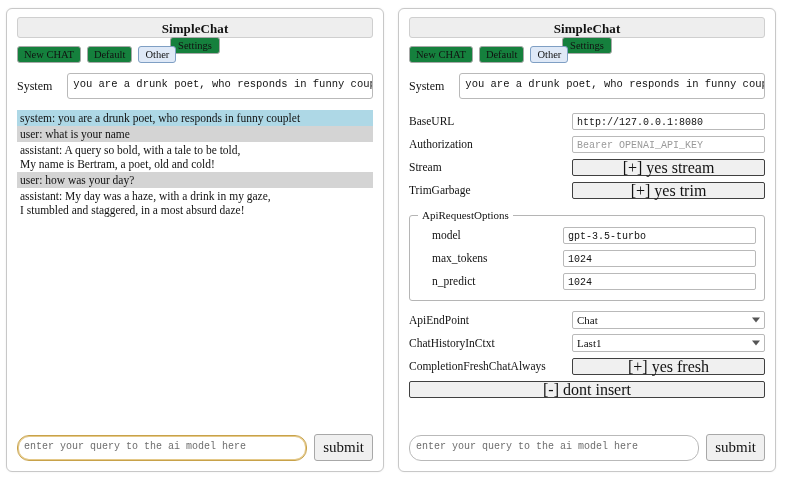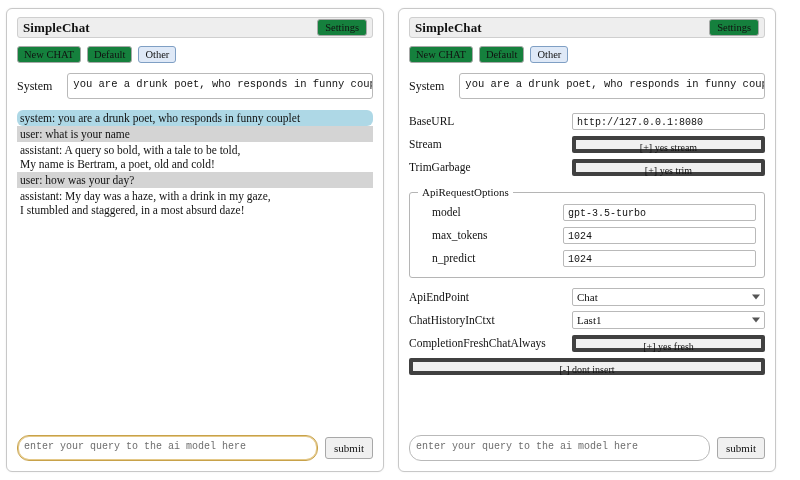--- a/index.html
+++ b/index.html
@@ -36,20 +36,21 @@
   .titlebar {
     display: flex;
     align-items: center;
     justify-content: space-between;
     background: #eeeeee;
     border: 1px solid #cfcfcf;
     border-radius: 3px;
     padding: 3px 5px;
     height: 21px;
     box-sizing: border-box;
+    flex-direction: column;
   }
   .app-title {
     font-family: "Liberation Serif", serif;
     font-weight: bold;
     font-size: 13px;
     color: #111;
     letter-spacing: 0.1px;
   }
   .btn {
     font-family: "Liberation Serif", serif;
@@ -106,21 +107,21 @@
     overflow: hidden;
   }
   .msg {
     font-family: "Liberation Serif", serif;
     font-size: 11.5px;
     color: #111;
     line-height: 14px;
     padding: 1px 3px;
     white-space: pre-wrap;
   }
-  .msg.system { background: #aed8e6; border-radius: 6px; }
+  .msg.system { background: #aed8e6; }
   .msg.user   { background: #d4d4d4; }
   .msg.assistant { background: transparent; }
   
   .querybar {
     display: flex;
     gap: 7px;
     align-items: center;
     margin-top: auto;
     padding-top: 8px;
   }
@@ -135,21 +136,21 @@
     font-size: 10px;
     color: #6e6e6e;
     padding: 5px 6px;
   }
   .query-input.focus {
     border: 1px solid #c8a24a;
     box-shadow: 0 0 0 1px #e5c989 inset;
   }
   .submit-btn {
     font-family: "Liberation Serif", serif;
-    font-size: 11px;
+    font-size: 15px;
     background: #f0f0f0;
     border: 1px solid #a8a8a8;
     border-radius: 3px;
     padding: 4px 8px;
     color: #111;
   }
   
   .settings-body {
     margin-top: 12px;
     flex: 1;
@@ -182,25 +183,25 @@
     font-size: 10px;
     color: #111;
     padding: 1px 4px;
     line-height: 15px;
   }
   .tinput.ph { color: #9a9a9a; }
   .togglebtn {
     width: 100%;
     box-sizing: border-box;
     height: 17px;
-    border: 4px solid #404040;
+    border: 1px solid #404040;
     border-radius: 2px;
     background: #f0f0f0;
     font-family: "Liberation Serif", serif;
-    font-size: 10px;
+    font-size: 16px;
     color: #111;
     text-align: center;
     line-height: 15px;
   }
   .selectbox {
     position: relative;
     width: 100%;
     box-sizing: border-box;
     height: 18px;
     border: 1px solid #b9b9b9;
@@ -296,20 +297,26 @@
 
     <div class="settings-body">
 
       <div class="frow">
         <span class="flabel">BaseURL</span>
         <div class="fctl">
           <div class="tinput">http://127.0.0.1:8080</div>
         </div>
       </div>
 
+      <div class="frow">
+        <span class="flabel">Authorization</span>
+        <div class="fctl">
+          <div class="tinput ph">Bearer OPENAI_API_KEY</div>
+        </div>
+      </div>
 
       <div class="frow">
         <span class="flabel">Stream</span>
         <div class="fctl">
           <div class="togglebtn">[+] yes stream</div>
         </div>
       </div>
 
       <div class="frow">
         <span class="flabel">TrimGarbage</span>

